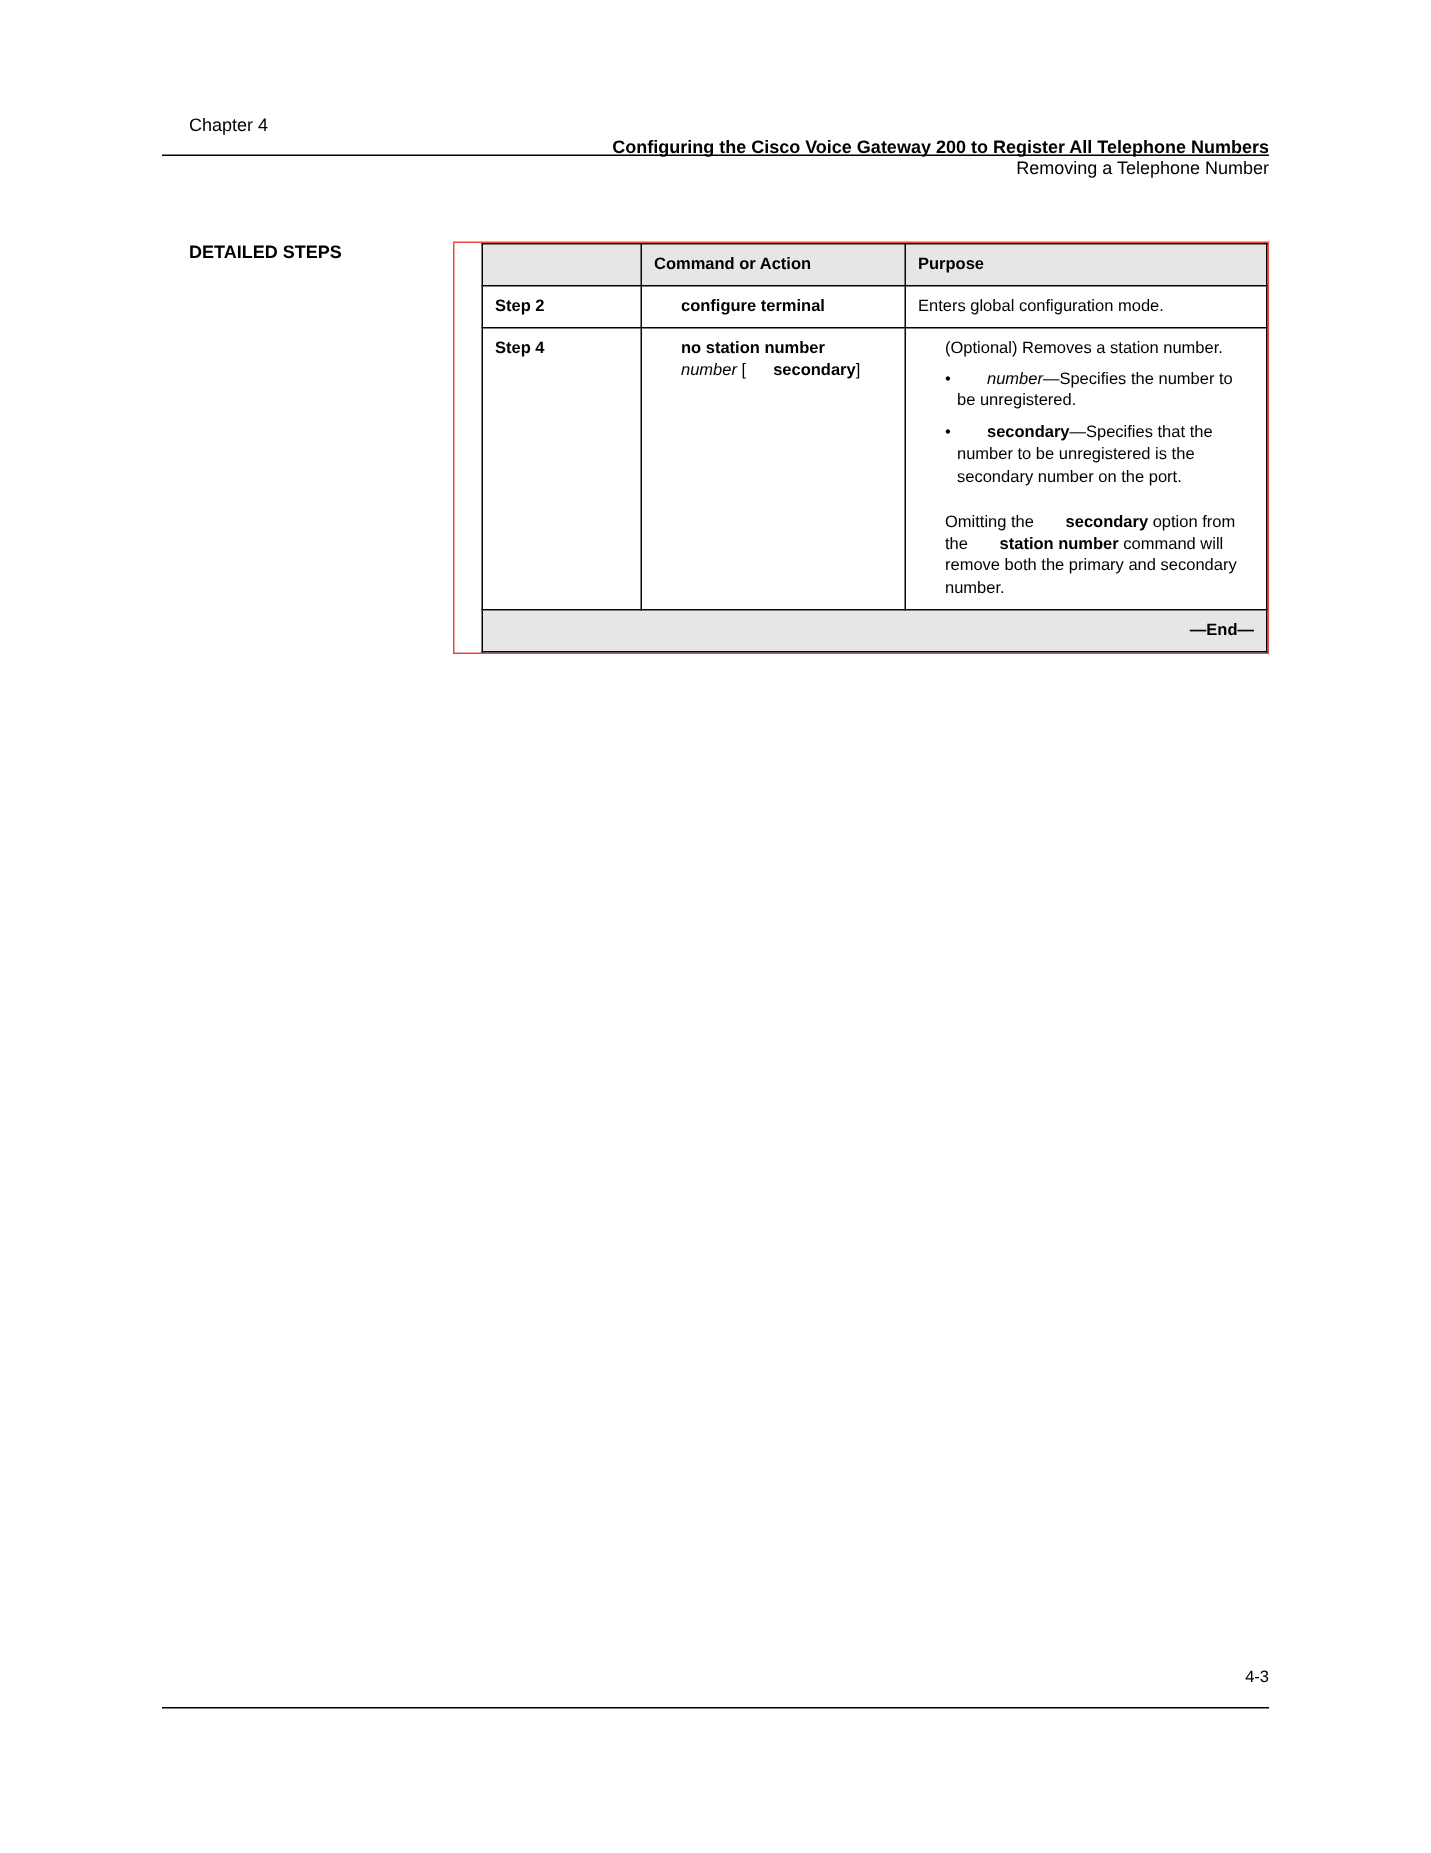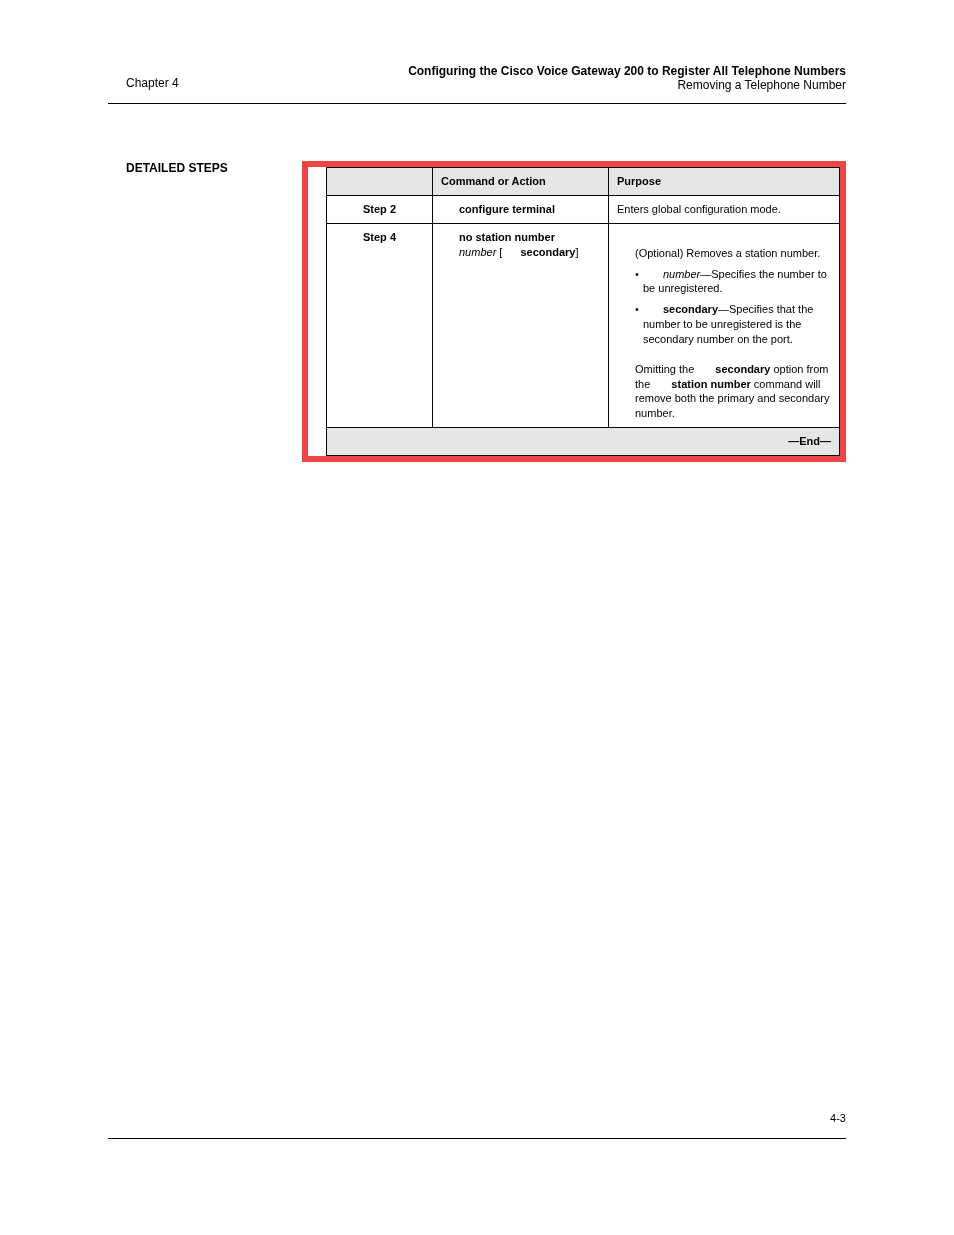--- a/index.html
+++ b/index.html
@@ -16,21 +16,21 @@
   .page { position: relative; width: 100%; height: 100%; }
 
   .header-left {
     position: absolute;
     top: 76px;
     left: 108px;
     font-size: 12px;
   }
   .header-right {
     position: absolute;
-    top: 64px;
+    top: 91px;
     right: 108px;
     font-size: 12px;
     text-align: right;
   }
   .header-rule {
     position: absolute;
     top: 95px;
     left: 108px;
     width: 738px;
     border: none;
@@ -45,37 +45,37 @@
     width: 180px;
     font-size: 12px;
     font-weight: bold;
   }
 
   .table-wrap {
     position: absolute;
     top: 161px;
     left: 302px;
     width: 544px;
-    border: 6px solid #ef4444;
+    border: 1px solid #ef4444;
   }
   table.main {
     width: 100%;
     border-collapse: collapse;
     font-size: 11px;
     line-height: 1.35;
   }
   table.main td {
     border: 1px solid #060606;
     padding: 6px 8px;
     vertical-align: top;
   }
   .hdr-row td { background: #e6e6e6; font-weight: bold; }
-  .col-step { width: 106px; text-align: center; font-weight: bold; }
+  .col-step { width: 106px; font-weight: bold; }
   .end-row td { background: #e6e6e6; font-weight: bold; text-align: right; border-top: 1px solid #060606; }
-  .line { display: block; margin-top: 16px; }
+  .line { display: block; }
 
   .footer-rule {
     position: absolute;
     top: 1130px;
     left: 108px;
     width: 738px;
     border: none;
     border-top: 1px solid #000;
     height: 0;
   }

